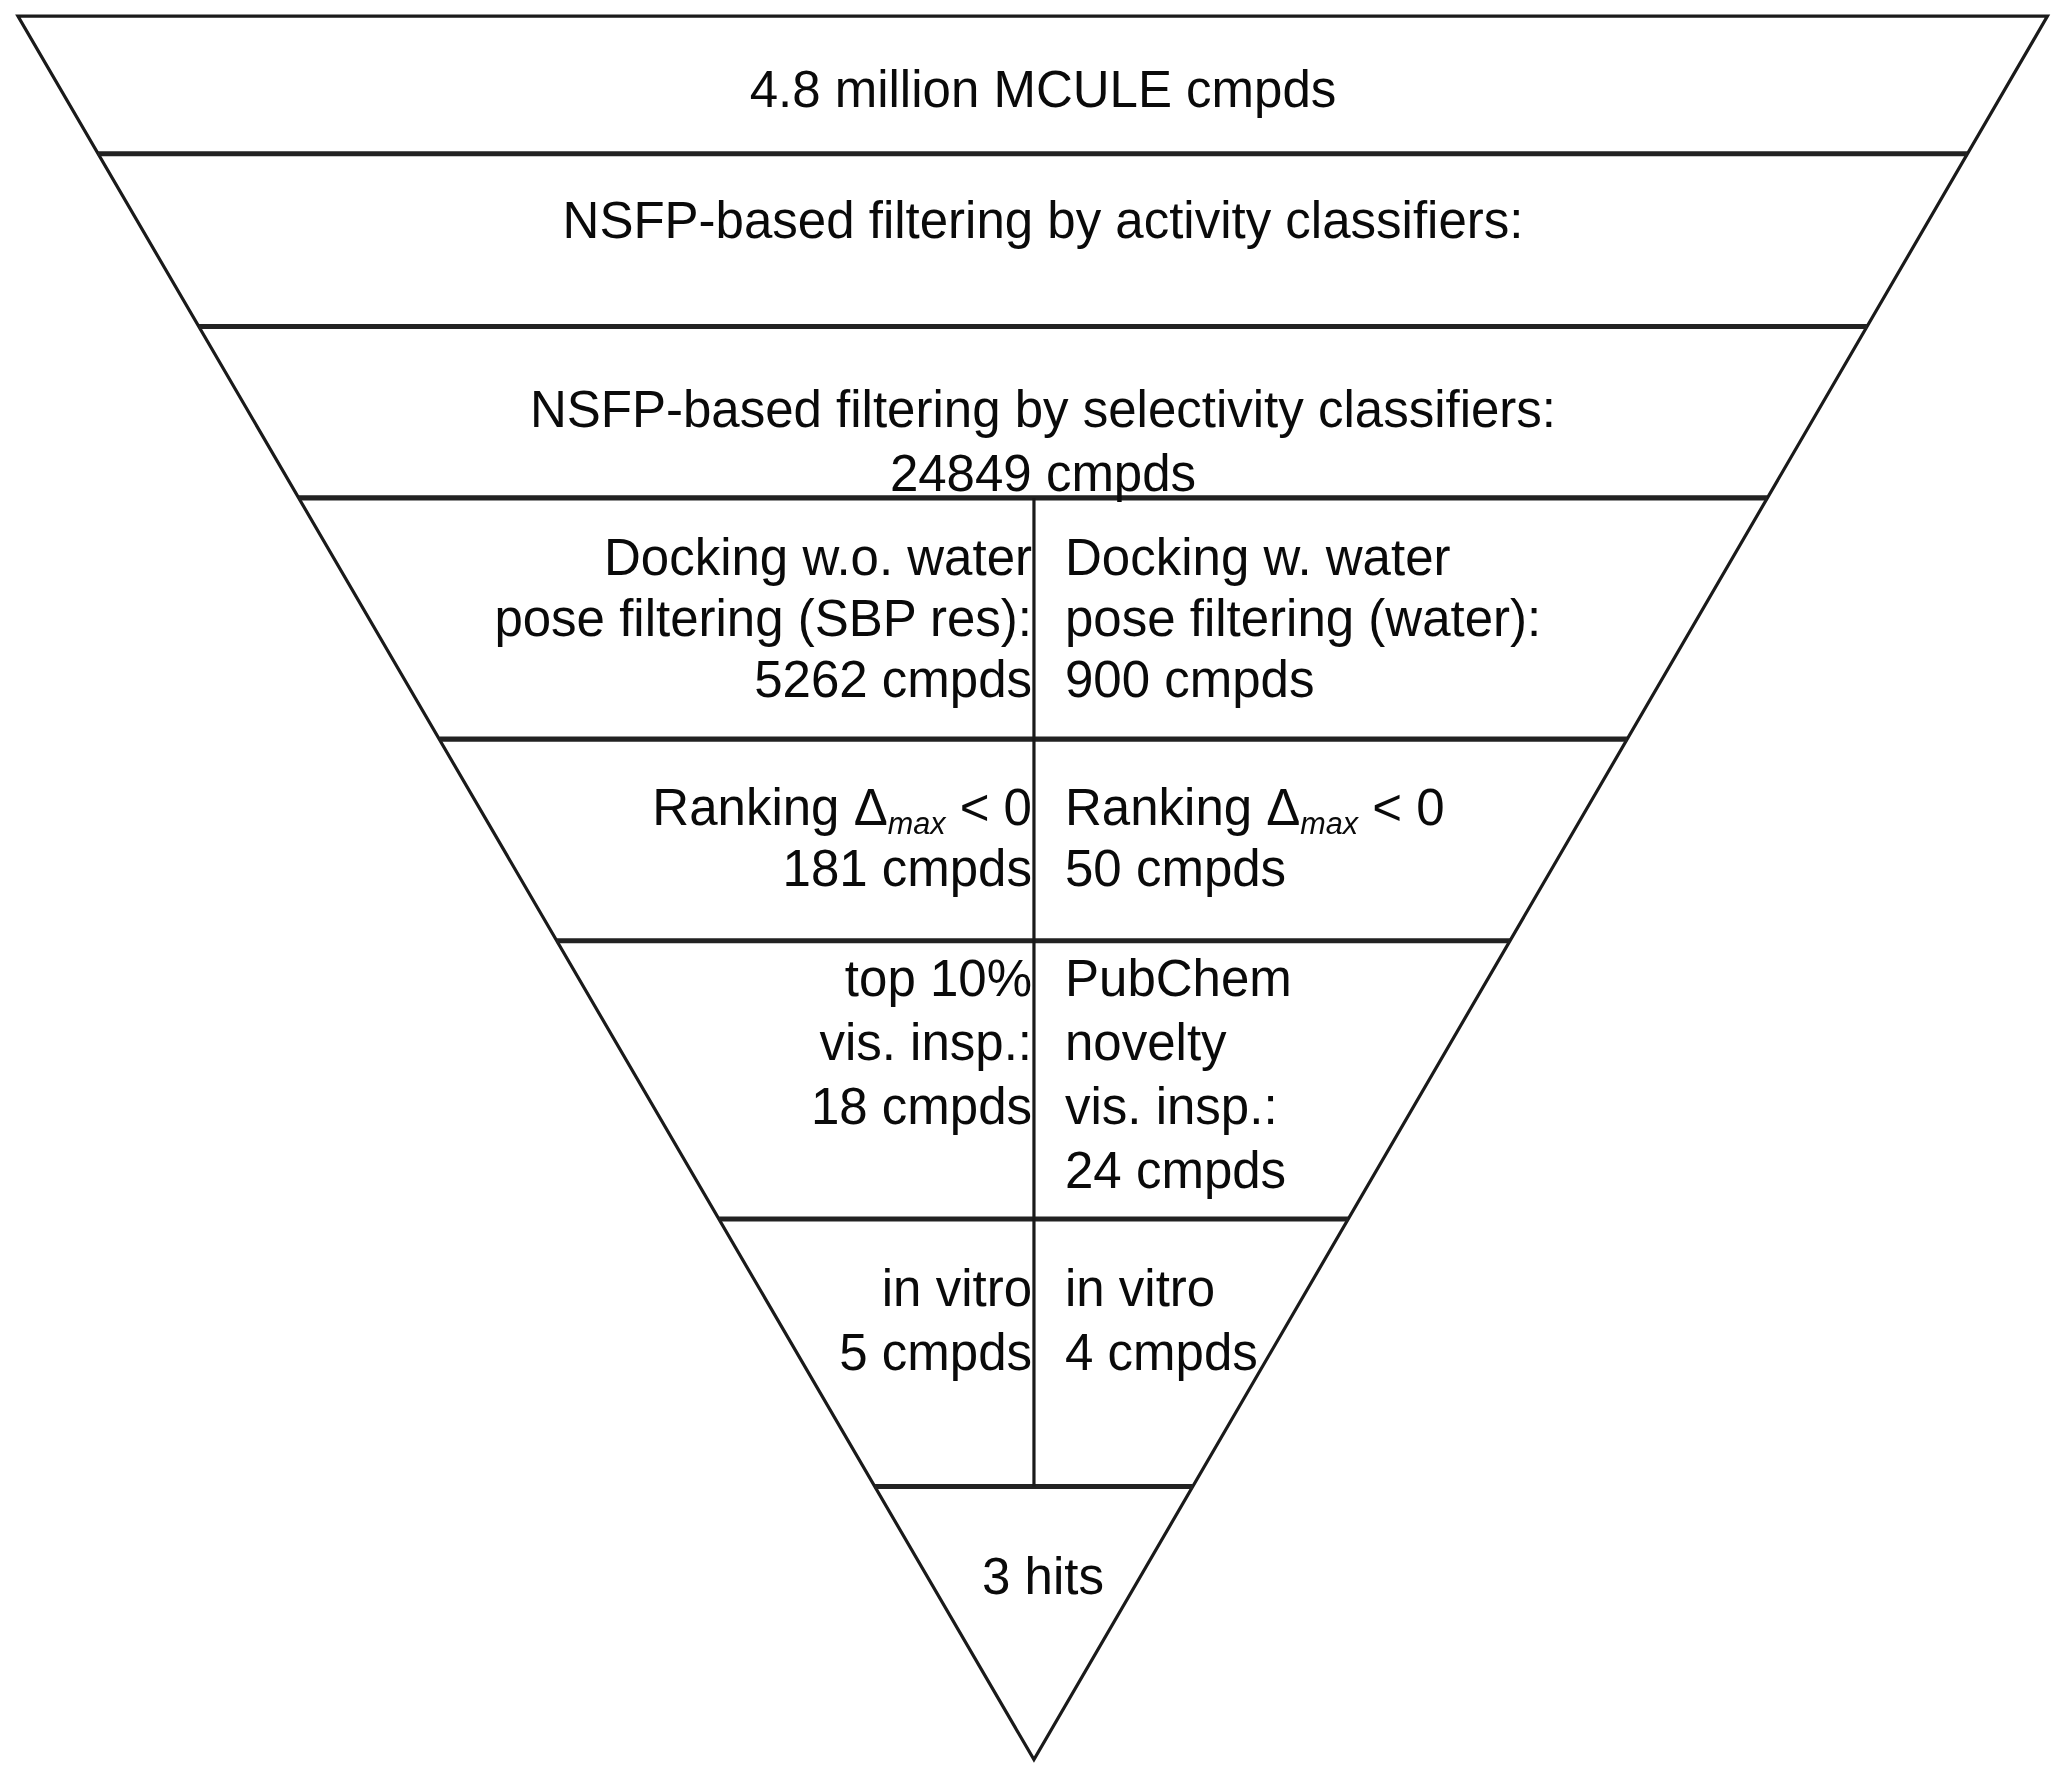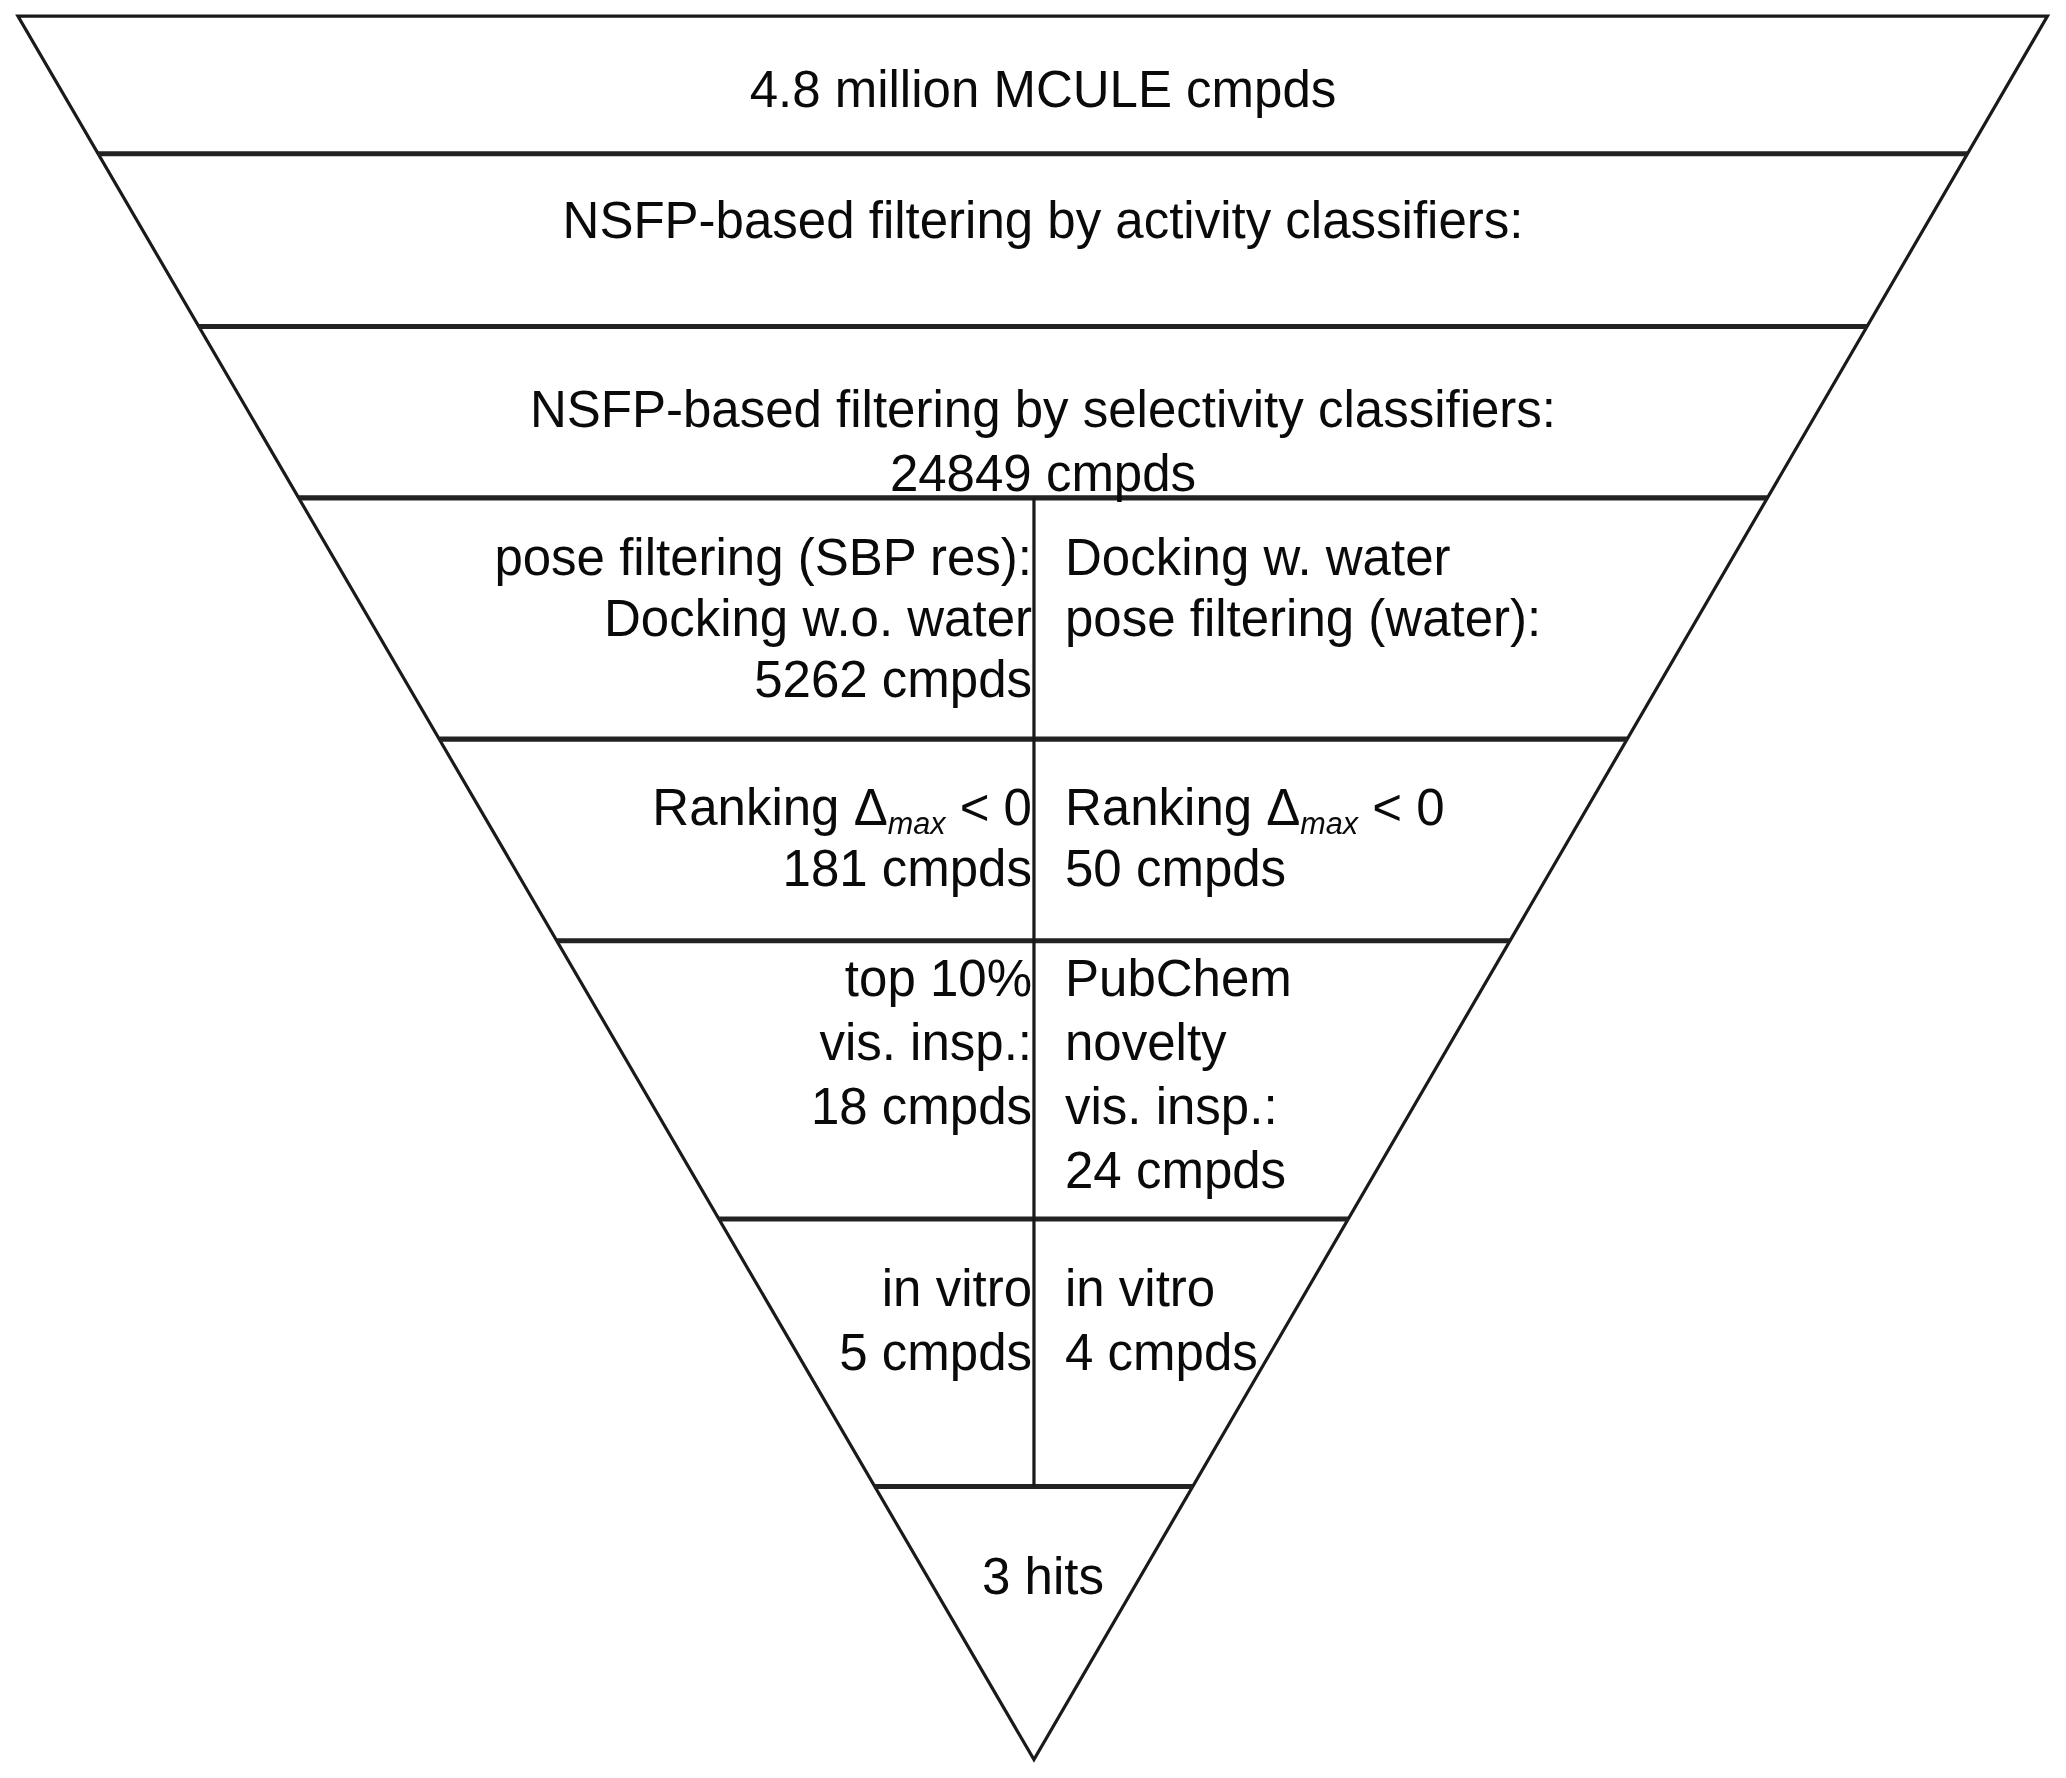--- a/index.html
+++ b/index.html
@@ -86,27 +86,28 @@
   <div class="block center-block" style="top:189px">
     <div class="tl">NSFP-based filtering by activity classifiers:</div>
   </div>
 
   <div class="block center-block" style="top:378px">
     <div class="tl">NSFP-based filtering by selectivity classifiers:</div>
     <div class="tl">24849 cmpds</div>
   </div>
 
   <div class="block left-cell lh96" style="top:527px">
+    <div class="tl">Docking w.o. water</div>
     <div class="tl">pose filtering (SBP res):</div>
-    <div class="tl">Docking w.o. water</div>
     <div class="tl">5262 cmpds</div>
   </div>
   <div class="block right-cell lh96" style="top:527px">
     <div class="tl">Docking w. water</div>
     <div class="tl">pose filtering (water):</div>
+    <div class="tl">900 cmpds</div>
   </div>
 
   <div class="block left-cell lh96" style="top:777px">
     <div class="tl"><span>Ranking Δ</span><sub class="sb">max</sub><span> &lt; 0</span></div>
     <div class="tl">181 cmpds</div>
   </div>
   <div class="block right-cell lh96" style="top:777px">
     <div class="tl"><span>Ranking Δ</span><sub class="sb">max</sub><span> &lt; 0</span></div>
     <div class="tl">50 cmpds</div>
   </div>

